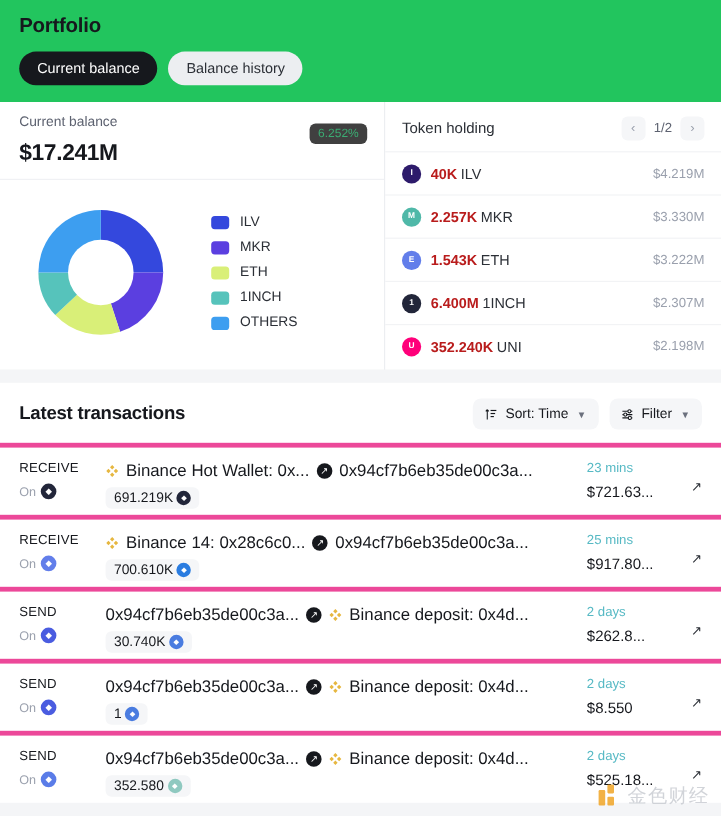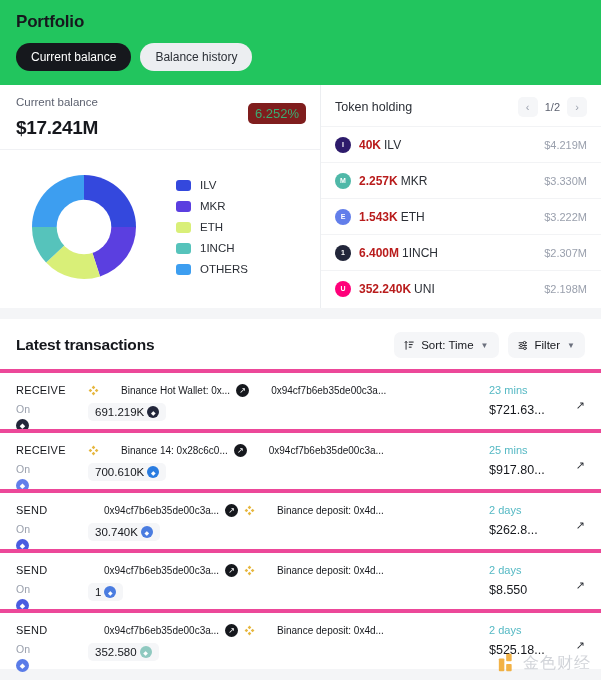--- a/index.html
+++ b/index.html
@@ -25,21 +25,21 @@
   
   .cards-row { display: flex; gap: 1px; background: #eceef1; }
   .card-left { width: 320px; background: #ffffff; }
   .card-right { width: 280px; background: #ffffff; }
 
   .bal-top { padding: 11px 16px 10px 16px; position: relative; border-bottom: 1px solid #f0f1f4; }
   .bal-label { font-size: 11.5px; color: #5d6270; }
   .bal-value { font-size: 19px; font-weight: bold; color: #16181d; margin-top: 9px; letter-spacing: -0.3px; }
   .bal-badge {
     position: absolute; right: 14px; top: 18px;
-    background: #7f1d1d; color: #3bab72; font-size: 13px;
+    background: #404040; color: #3bab72; font-size: 10px;
     border-radius: 5px; padding: 3px 7px;
   }
 
   
   .donut-area { display: flex; align-items: center; padding: 12px 10px 16px 14px; }
   .donut-wrap { width: 140px; height: 130px; position: relative; }
   .legend { margin-left: 22px; }
   .legend-row { display: flex; align-items: center; margin-bottom: 9px; }
   .legend-row:last-child { margin-bottom: 0; }
   .legend-chip { width: 15px; height: 11px; border-radius: 3px; margin-right: 9px; flex: none; }
@@ -73,26 +73,26 @@
   .tx-ctrls { margin-left: auto; display: flex; gap: 9px; }
   .ctrl {
     display: flex; align-items: center; gap: 6px; background: #f5f6f8;
     border-radius: 7px; padding: 7px 10px; font-size: 11.5px; color: #16181d; cursor: pointer;
   }
   .caret { color: #6b707d; font-size: 8px; margin-left: 1px; }
 
   .tx-row { display: flex; padding: 9px 16px 9px 16px; border-top: 4px solid #ec4899; height: 60px; position: relative; }
   .tx-type-col { width: 72px; flex: none; padding-top: 2px; }
   .tx-type { font-size: 11px; color: #16181d; letter-spacing: 0.2px; }
-  .tx-on { font-size: 10.5px; color: #9aa0ad; margin-top: 7px; display: flex; align-items: flex-start; gap: 4px; flex-direction: column; }
+  .tx-on { font-size: 10.5px; color: #9aa0ad; margin-top: 7px; display: flex; align-items: flex-end; gap: 4px; }
   .chain-dot { width: 13px; height: 13px; border-radius: 50%; display:flex; align-items:center; justify-content:center; }
 
   .tx-mid { flex: 1; min-width: 0; padding-top: 2px; }
   .tx-path { display: flex; align-items: center; gap: 6px; }
-  .tx-addr { font-size: 10px; color: #16181d; white-space: nowrap; margin-left: 16px; }
+  .tx-addr { font-size: 14px; color: #16181d; white-space: nowrap; }
   .diamond { width: 11px; height: 11px; flex: none; }
   .arrow-circle {
     width: 13px; height: 13px; border-radius: 50%; background: #16181d; color: #ffffff;
     font-size: 8px; display: flex; align-items: center; justify-content: center; flex: none;
   }
   .tx-amt-pill {
     display: inline-flex; align-items: center; gap: 3px; background: #f5f6f8;
     border-radius: 5px; padding: 3px 7px; margin-top: 6px; font-size: 11.5px; color: #16181d;
   }
   .pill-icon { width: 12px; height: 12px; border-radius: 50%; display:flex; align-items:center; justify-content:center; }

